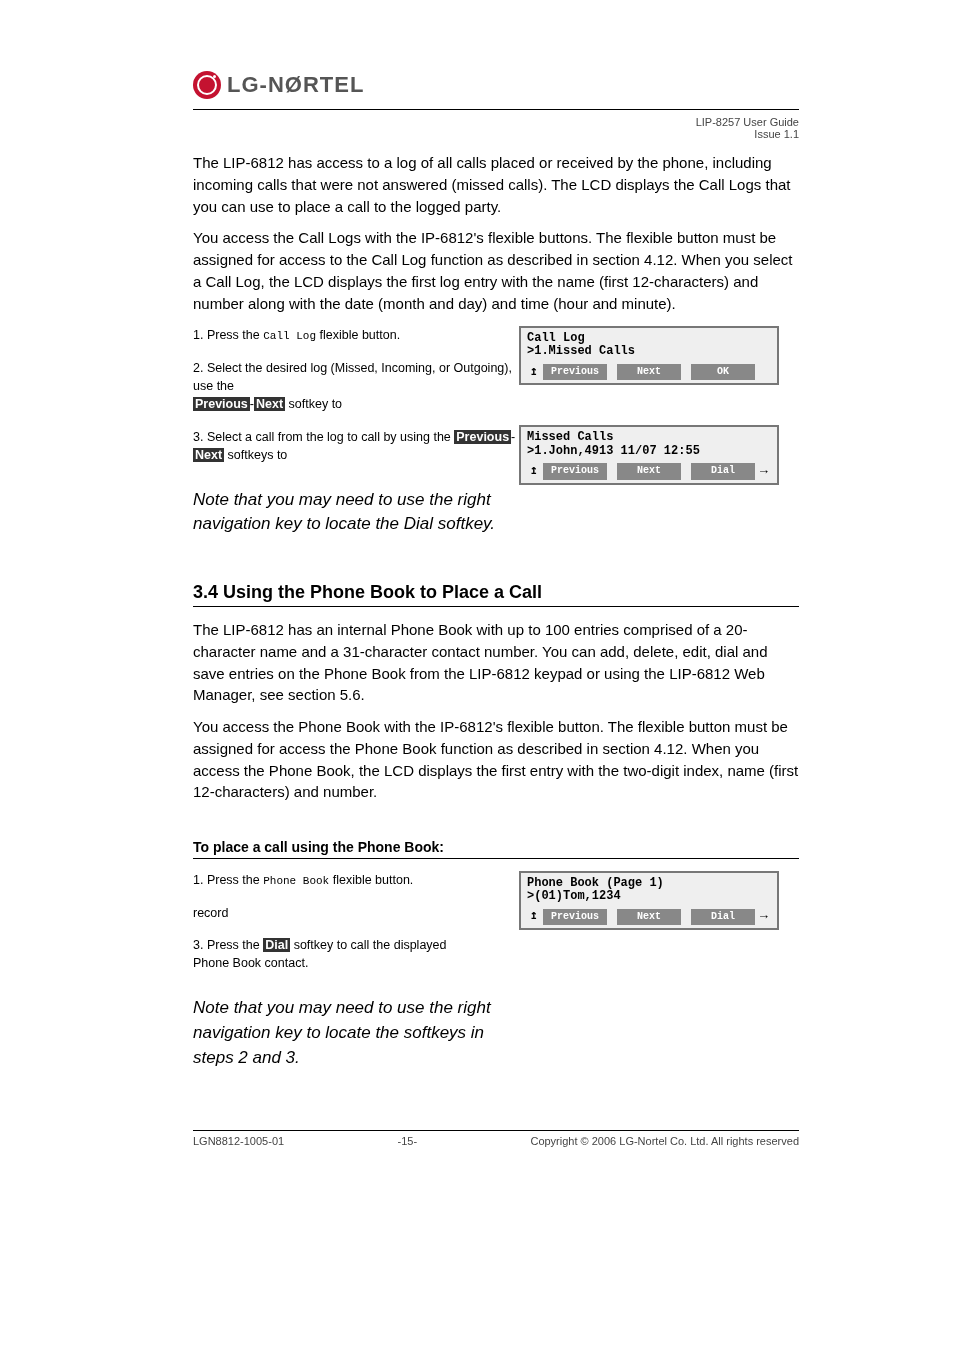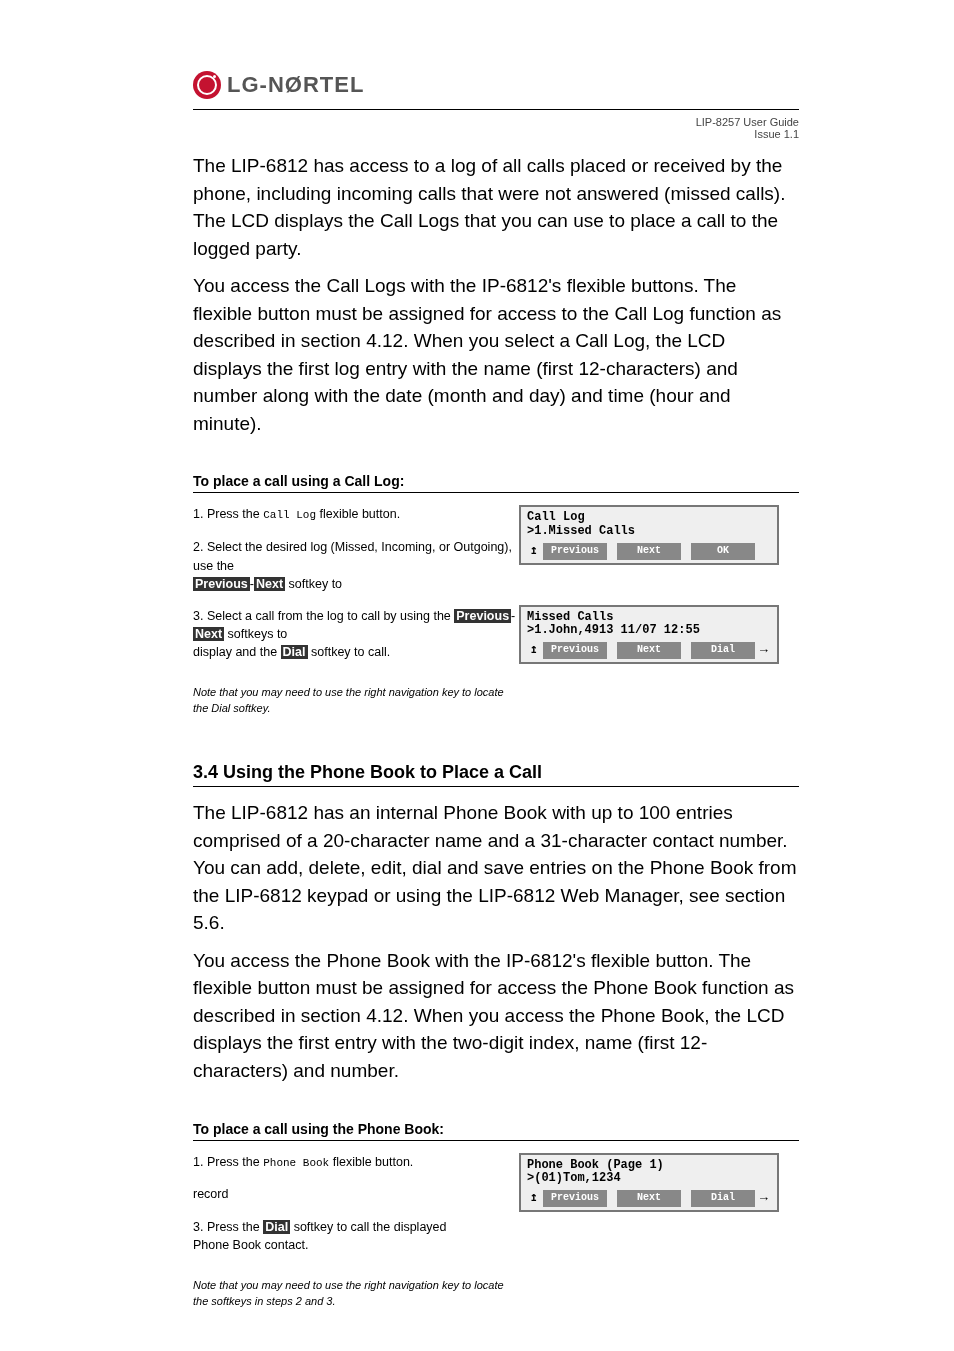--- a/index.html
+++ b/index.html
@@ -5,36 +5,36 @@
 * { margin: 0; padding: 0; box-sizing: border-box; }
 body { font-family: Arial, sans-serif; font-size: 13px; color: #000; background: #fff; }
 .page { width: 788px; margin: 16px auto; padding: 55px 72px 40px 110px; position: relative; }
 .logo-row { display: flex; align-items: center; padding-bottom: 10px; border-bottom: 1px solid #000; }
 .logo-mark { width: 28px; height: 28px; border-radius: 50%; background: #c41230; position: relative; margin-right: 6px; }
 .logo-mark::after { content: ''; position: absolute; width: 16px; height: 16px; border: 2px solid #fff; border-radius: 50%; top: 4px; left: 4px; }
 .logo-mark::before { content: ''; position: absolute; width: 3px; height: 3px; background: #fff; border-radius: 50%; top: 4px; right: 5px; }
 .logo-text { font-size: 22px; font-weight: bold; color: #555; letter-spacing: 1px; }
 .header-right { text-align: right; font-size: 11px; color: #444; margin-top: 6px; }
 .section-title { font-size: 18px; font-weight: bold; margin-top: 45px; padding-bottom: 3px; border-bottom: 1px solid #000; }
-.section-body { font-size: 19px; line-height: 1.45; margin-top: 12px; }
+.section-body { font-size: 15px; line-height: 1.45; margin-top: 12px; }
 .sub-title { font-size: 14px; font-weight: bold; margin-top: 36px; padding-bottom: 3px; border-bottom: 1px solid #000; }
 .sub-body { margin-top: 12px; font-size: 12.5px; line-height: 1.45; }
 .two-col { display: flex; align-items: flex-start; }
 .col-left { flex: 1; }
 .col-right { width: 280px; }
 .step { margin-bottom: 14px; }
 .step-line { display: block; }
 .hothl { background: #333; color: #fff; padding: 0 2px; font-weight: bold; }
 .lcd { border: 2px solid #777; background: #efefef; font-family: 'Courier New', monospace; font-size: 12px; font-weight: bold; padding: 4px 6px 2px 6px; margin-bottom: 18px; width: 260px; }
 .lcd-line { white-space: pre; line-height: 1.1; }
 .lcd-btnrow { display: flex; align-items: center; gap: 2px; margin-top: 4px; }
 .lcd-arrow { width: 14px; font-size: 13px; text-align: center; }
 .lcd-btn { flex: 1; background: #888; color: #fff; text-align: center; font-size: 10px; padding: 1px 0; font-family: 'Courier New', monospace; }
 .lcd-gap { width: 6px; }
-.note { font-style: italic; font-size: 11px; margin-top: 24px; }
+.note { font-style: italic; font-size: 17px; margin-top: 24px; }
 .footer { display: flex; justify-content: space-between; font-size: 11px; color: #444; margin-top: 60px; border-top: 1px solid #000; padding-top: 4px; gap: 23px; }
 .callout { font-family: 'Courier New', monospace; font-size: 11px; }
 </style>
 </head>
 <body>
 
 <div class="page">
   <div class="logo-row">
     <div class="logo-mark"></div>
     <div class="logo-text">LG-NØRTEL</div>
@@ -42,33 +42,31 @@
   <div class="header-right">
     <span>LIP-8257 User Guide</span><br>
     <span>Issue 1.1</span>
   </div>
 
   <div class="section-body">
     <p>The LIP-6812 has access to a log of all calls placed or received by the phone, including incoming calls that were not answered (missed calls). The LCD displays the Call Logs that you can use to place a call to the logged party.</p>
     <p style="margin-top:10px">You access the Call Logs with the IP-6812's flexible buttons. The flexible button must be assigned for access to the Call Log function as described in section 4.12. When you select a Call Log, the LCD displays the first log entry with the name (first 12-characters) and number along with the date (month and day) and time (hour and minute).</p>
   </div>
 
-  <div class="sub-title">To place a call using a Call Log:</div>
   <div class="sub-body two-col">
     <div class="col-left">
       <div class="step">
         <span class="step-line">1. <span>Press the</span> <span class="callout">Call Log</span> <span>flexible button.</span></span>
       </div>
       <div class="step">
         <span class="step-line">2. <span>Select the desired log (Missed, Incoming, or Outgoing), use the</span></span>
         <span class="step-line"><span class="hothl">Previous</span><span>-</span><span class="hothl">Next</span> <span>softkey to</span></span>
       </div>
       <div class="step">
         <span class="step-line">3. <span>Select a call from the log to call by using the</span> <span class="hothl">Previous</span><span>-</span><span class="hothl">Next</span> <span>softkeys to</span></span>
-        <span class="step-line"><span>display and the</span> <span class="hothl">Dial</span> <span>softkey to call.</span></span>
       </div>
       <div class="note">Note that you may need to use the right navigation key to locate the Dial softkey.</div>
     </div>
     <div class="col-right">
       <div class="lcd">
         <div class="lcd-line">Call Log</div>
         <div class="lcd-line">&gt;1.Missed Calls</div>
         <div class="lcd-btnrow">
           <div class="lcd-arrow">↥</div>
           <div class="lcd-btn">Previous</div>

